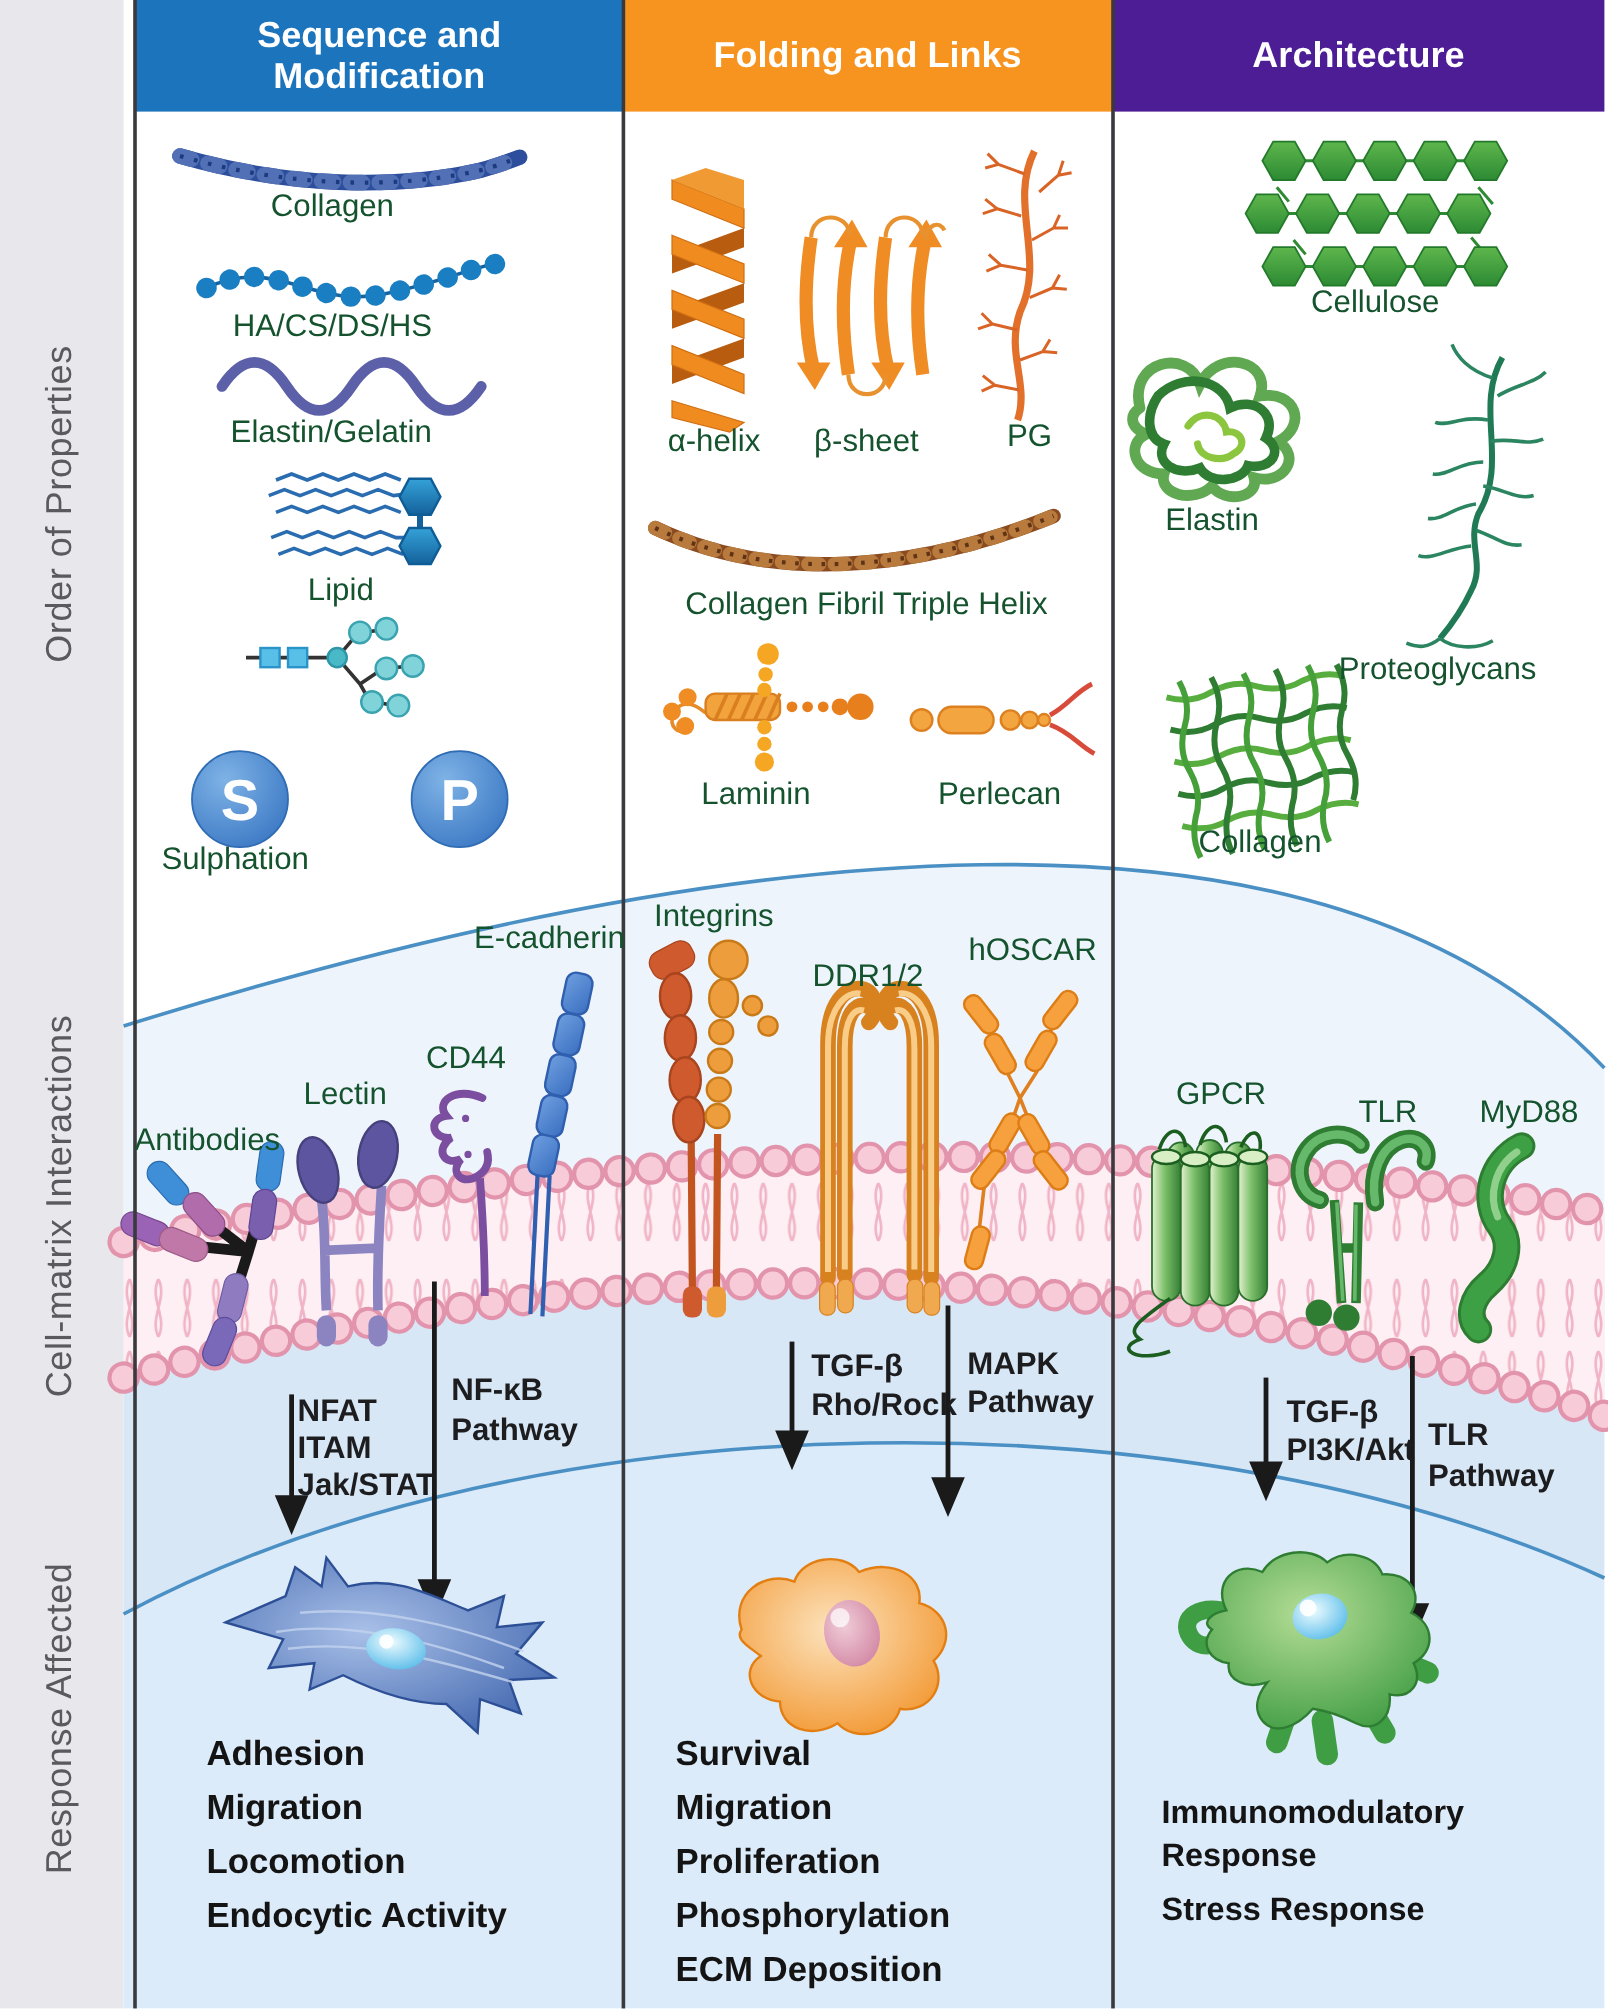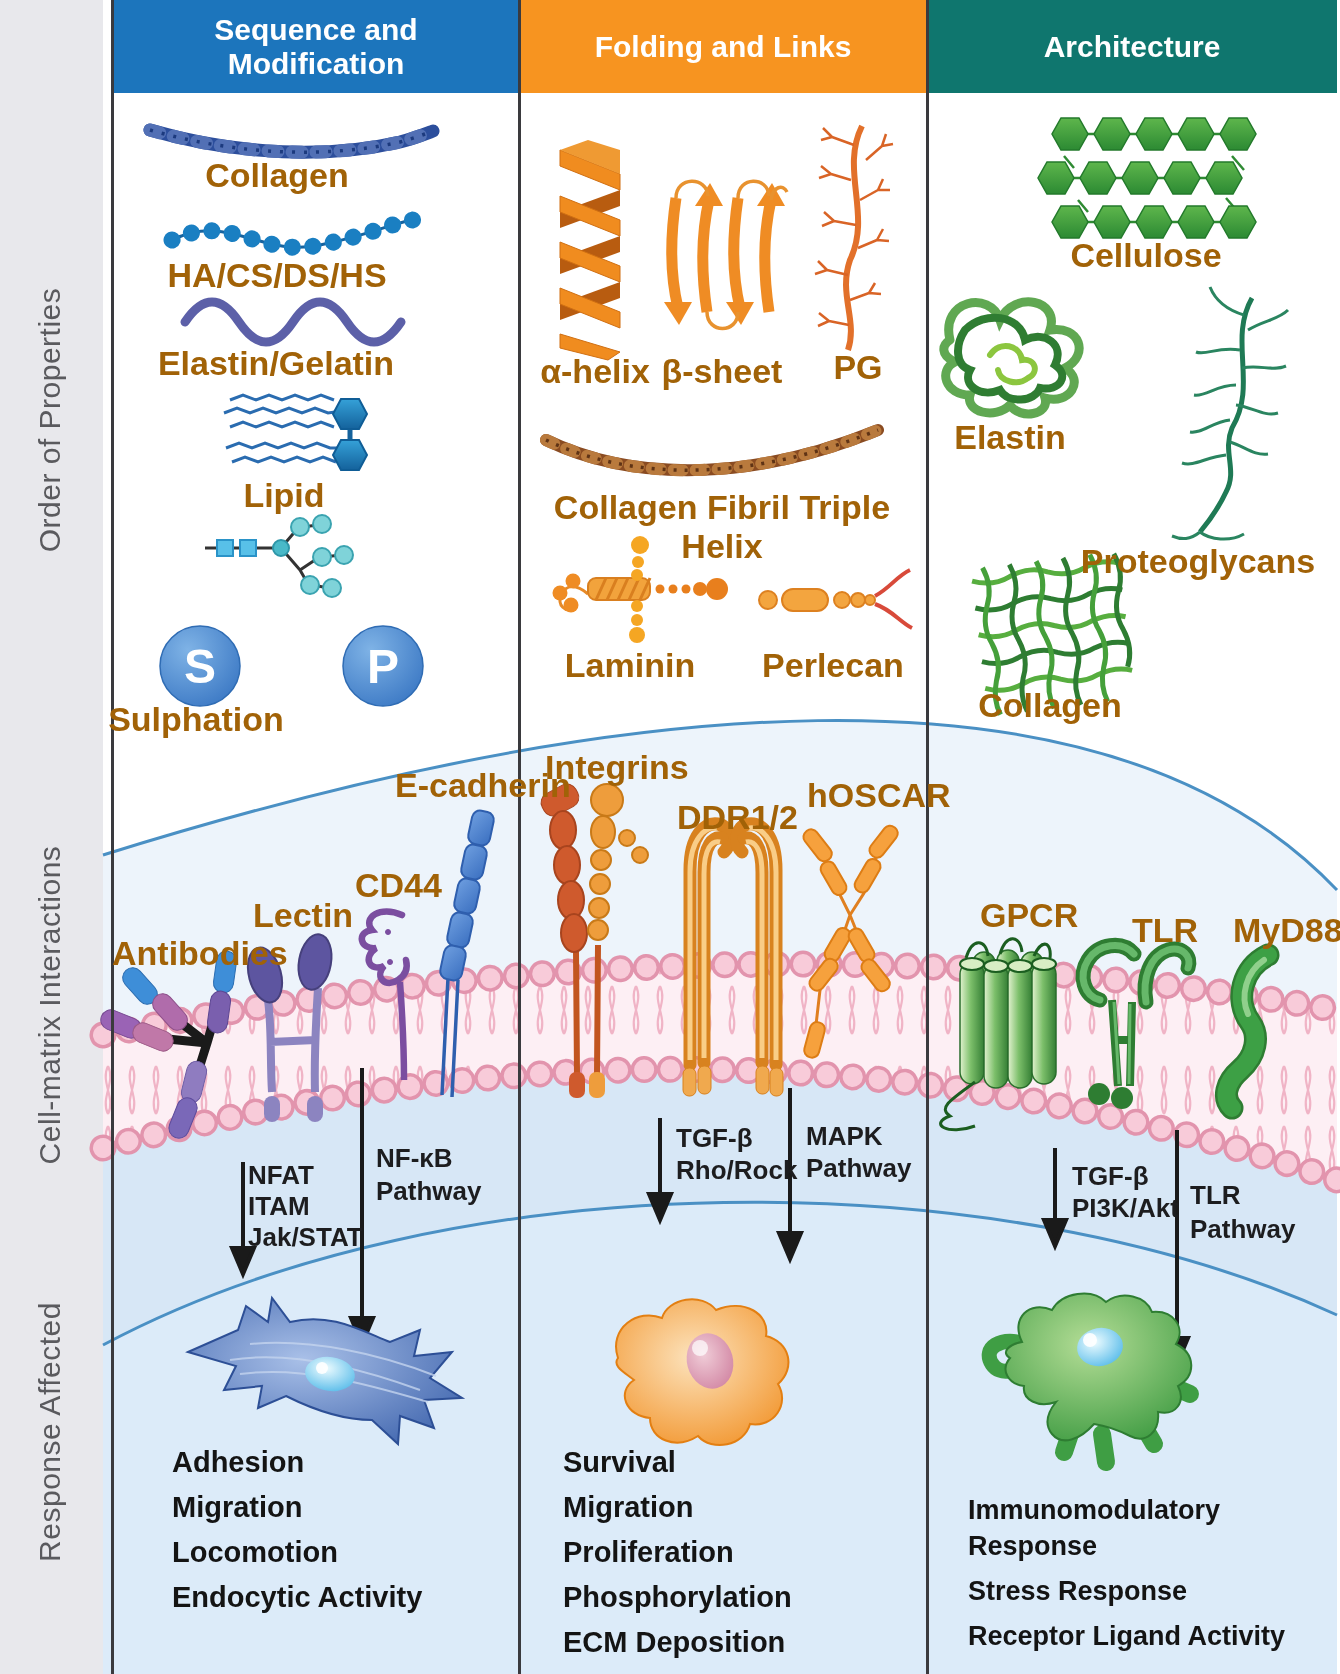--- a/index.html
+++ b/index.html
@@ -6,21 +6,21 @@
   #fig{position:relative;width:1340px;height:1674px;background:#ffffff;overflow:hidden;
        font-family:"Liberation Sans", sans-serif;}
   #sidebar{position:absolute;left:0;top:0;width:103px;height:1674px;background:#e8e8ec;}
   .rot{position:absolute;left:50px;transform:translate(-50%,-50%) rotate(-90deg);
        white-space:nowrap;font-size:30px;color:#5a5a5e;letter-spacing:.5px;}
   svg{position:absolute;left:0;top:0;}
   .hdr{position:absolute;top:0;height:93px;display:flex;align-items:center;justify-content:center;
        color:#ffffff;font-weight:bold;font-size:30px;line-height:34px;text-align:center;}
   .hdr span{display:block;}
   .vline{position:absolute;top:0;width:3px;height:1674px;background:#3a3a3e;}
-  .lbl{position:absolute;font-size:34px;font-weight:bold;color:#a16207;white-space:nowrap;}
+  .lbl{position:absolute;font-size:26px;font-weight:normal;color:#14532d;white-space:nowrap;}
   .ctr{text-align:center;white-space:normal;}
   .pw{position:absolute;font-size:26px;font-weight:bold;color:#1d1d1f;line-height:32px;white-space:nowrap;}
   .resp{position:absolute;font-size:29px;font-weight:bold;color:#141414;}
   .resp div{line-height:36px;margin-bottom:9px;}
   .resp3{font-size:27px;margin-top:48px;}
 </style>
 </head>
 <body>
 
 <div id="fig">
@@ -393,21 +393,21 @@
       <circle cx="1090" cy="1340" r="7" fill="#ffffff" opacity=".9"></circle>
     </g>
   </svg>
 
   <div class="hdr" style="left: 113px; width: 406px; background-color: rgb(28, 117, 188);">
     <span style="width:300px;">Sequence and Modification</span>
   </div>
   <div class="hdr" style="left: 519px; width: 408px; background-color: rgb(247, 148, 32);">
     <span>Folding and Links</span>
   </div>
-  <div class="hdr" style="left: 927px; width: 410px; background-color: #0f766e;">
+  <div class="hdr" style="left: 927px; width: 410px; background-color: #4c1d95;">
     <span>Architecture</span>
   </div>
 
   <div class="vline" style="left:111px"></div>
   <div class="vline" style="left:518px"></div>
   <div class="vline" style="left:926px"></div>
 
   <div class="lbl ctr" style="left:127px;top:156px;width:300px">Collagen</div>
   <div class="lbl ctr" style="left:127px;top:256px;width:300px">HA/CS/DS/HS</div>
   <div class="lbl ctr" style="left:126px;top:344px;width:300px">Elastin/Gelatin</div>
@@ -470,16 +470,15 @@
   <div class="resp" style="left:563px;top:1444px;width:310px">
     <div>Survival</div>
     <div>Migration</div>
     <div>Proliferation</div>
     <div>Phosphorylation</div>
     <div>ECM Deposition</div>
   </div>
   <div class="resp resp3" style="left:968px;top:1444px;width:369px">
     <div>Immunomodulatory Response</div>
     <div>Stress Response</div>
-    <div>Receptor Ligand Activity</div>
   </div>
 
 </div>
 
 </body></html>

